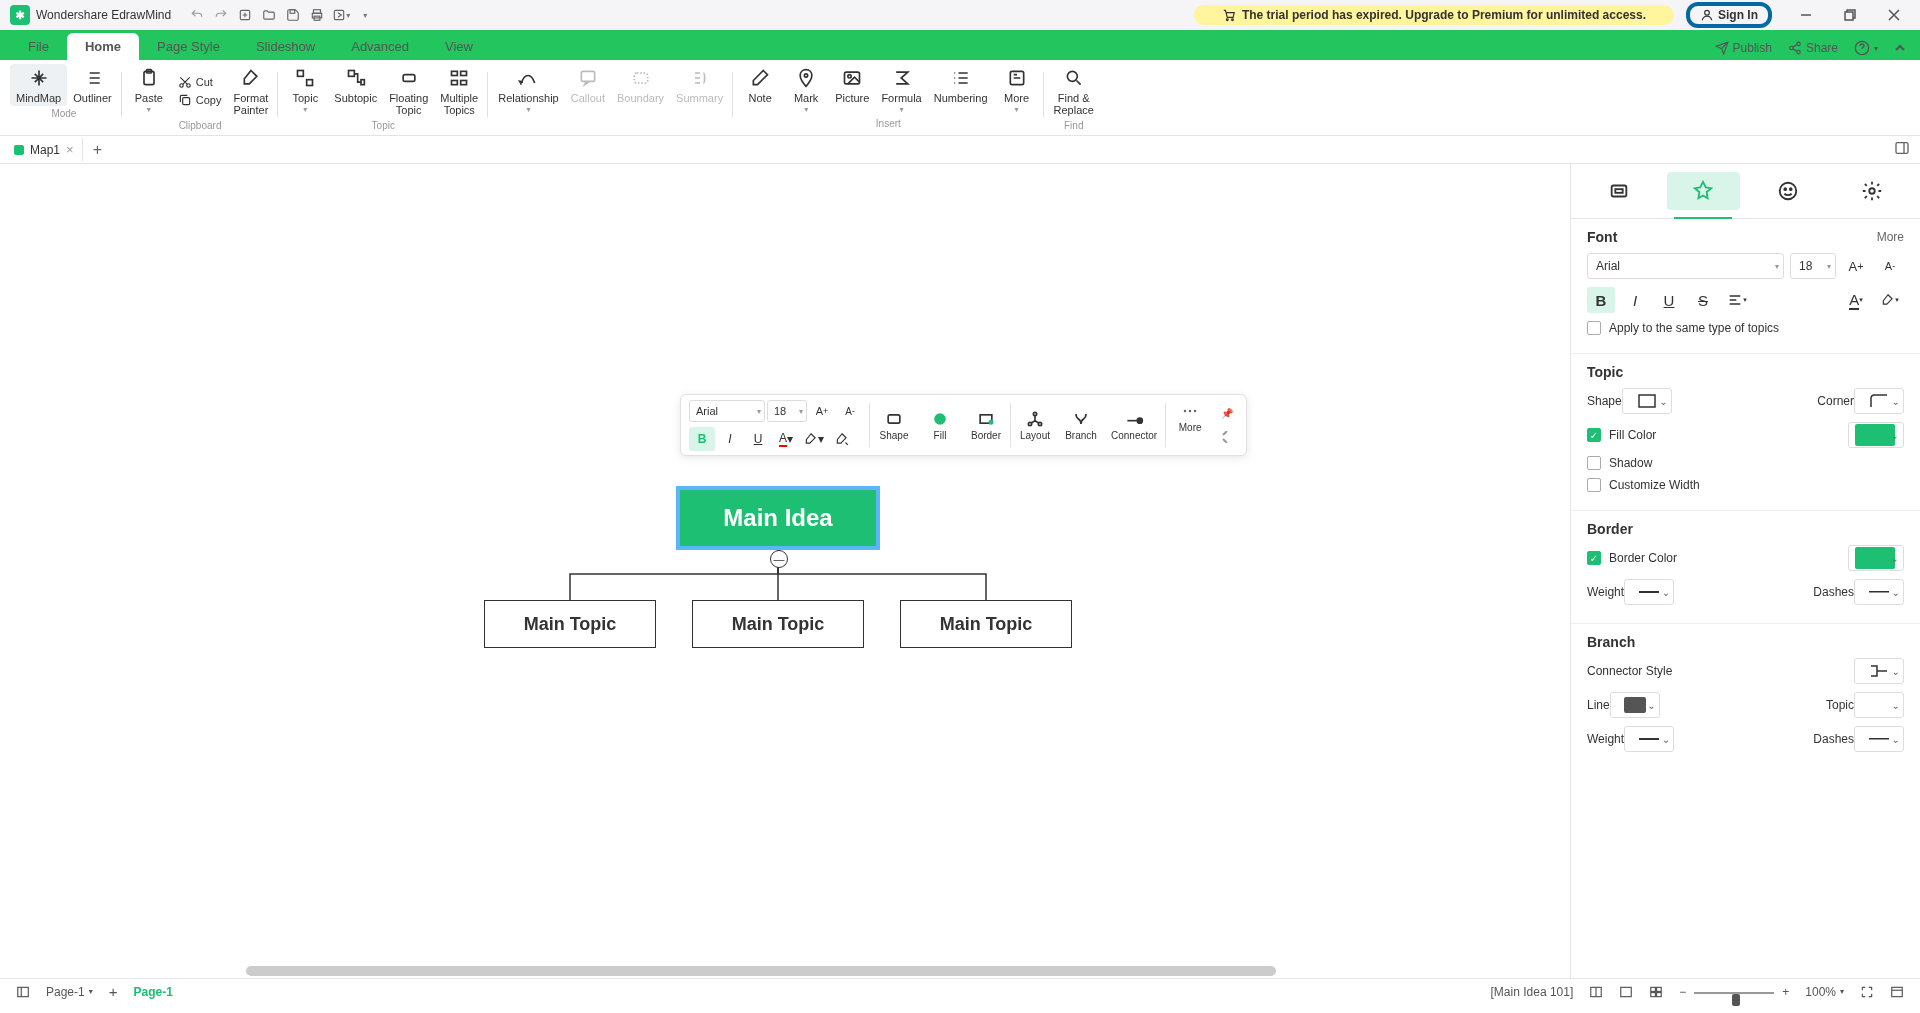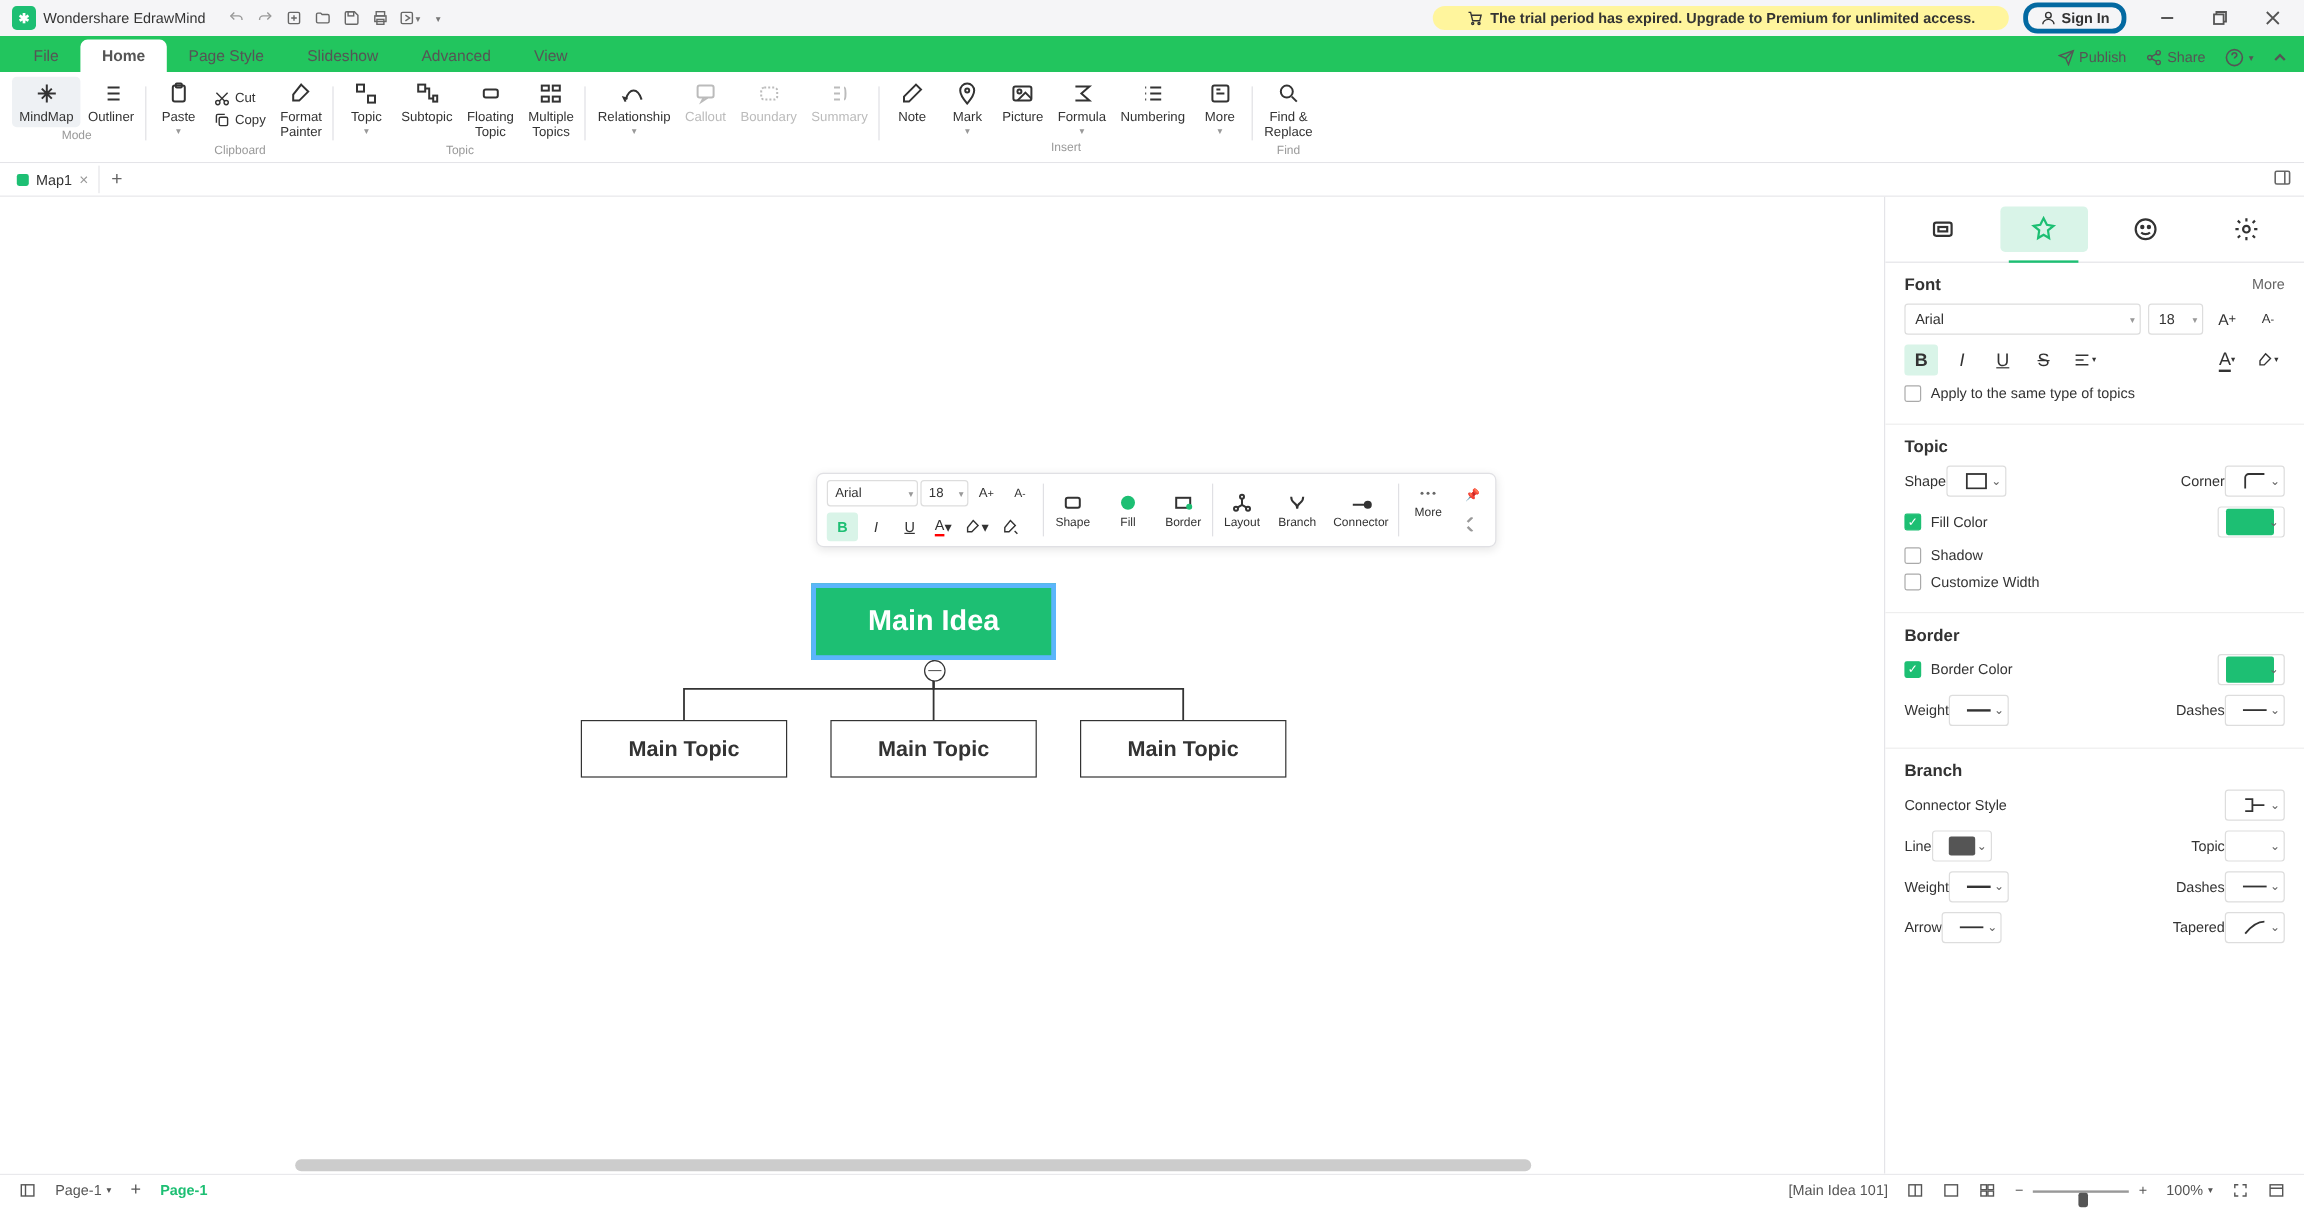--- a/index.html
+++ b/index.html
@@ -768,35 +768,20 @@
             </svg>
           </div>
         <div style="flex:1"></div>
         <div class="side-label">Dashes</div>
         <div class="side-dd">
             <svg width="20" height="4">
               <rect width="20" height="1.5" y="1" fill="#333"></rect>
             </svg>
           </div>
       </div>
-      <div class="side-split">
-        <div class="side-label">Arrow</div>
-        <div class="side-dd">
-            <svg width="20" height="4">
-              <rect width="20" height="1.5" y="1" fill="#333"></rect>
-            </svg>
-          </div>
-        <div style="flex:1"></div>
-        <div class="side-label">Tapered</div>
-        <div class="side-dd">
-            <svg width="20" height="14" viewBox="0 0 20 14" fill="none" stroke="#333" stroke-width="1.5">
-              <path d="M2 12 Q10 2 18 2"></path>
-            </svg>
-          </div>
-      </div>
     </div>
   </div>
 </div>
 
 <div class="status-bar">
   <div class="status-item">
       <svg width="14" height="14" viewBox="0 0 24 24" fill="none" stroke="#555" stroke-width="2">
         <rect x="3" y="4" width="18" height="16"></rect>
         <path d="M9 4v16"></path>
       </svg>

